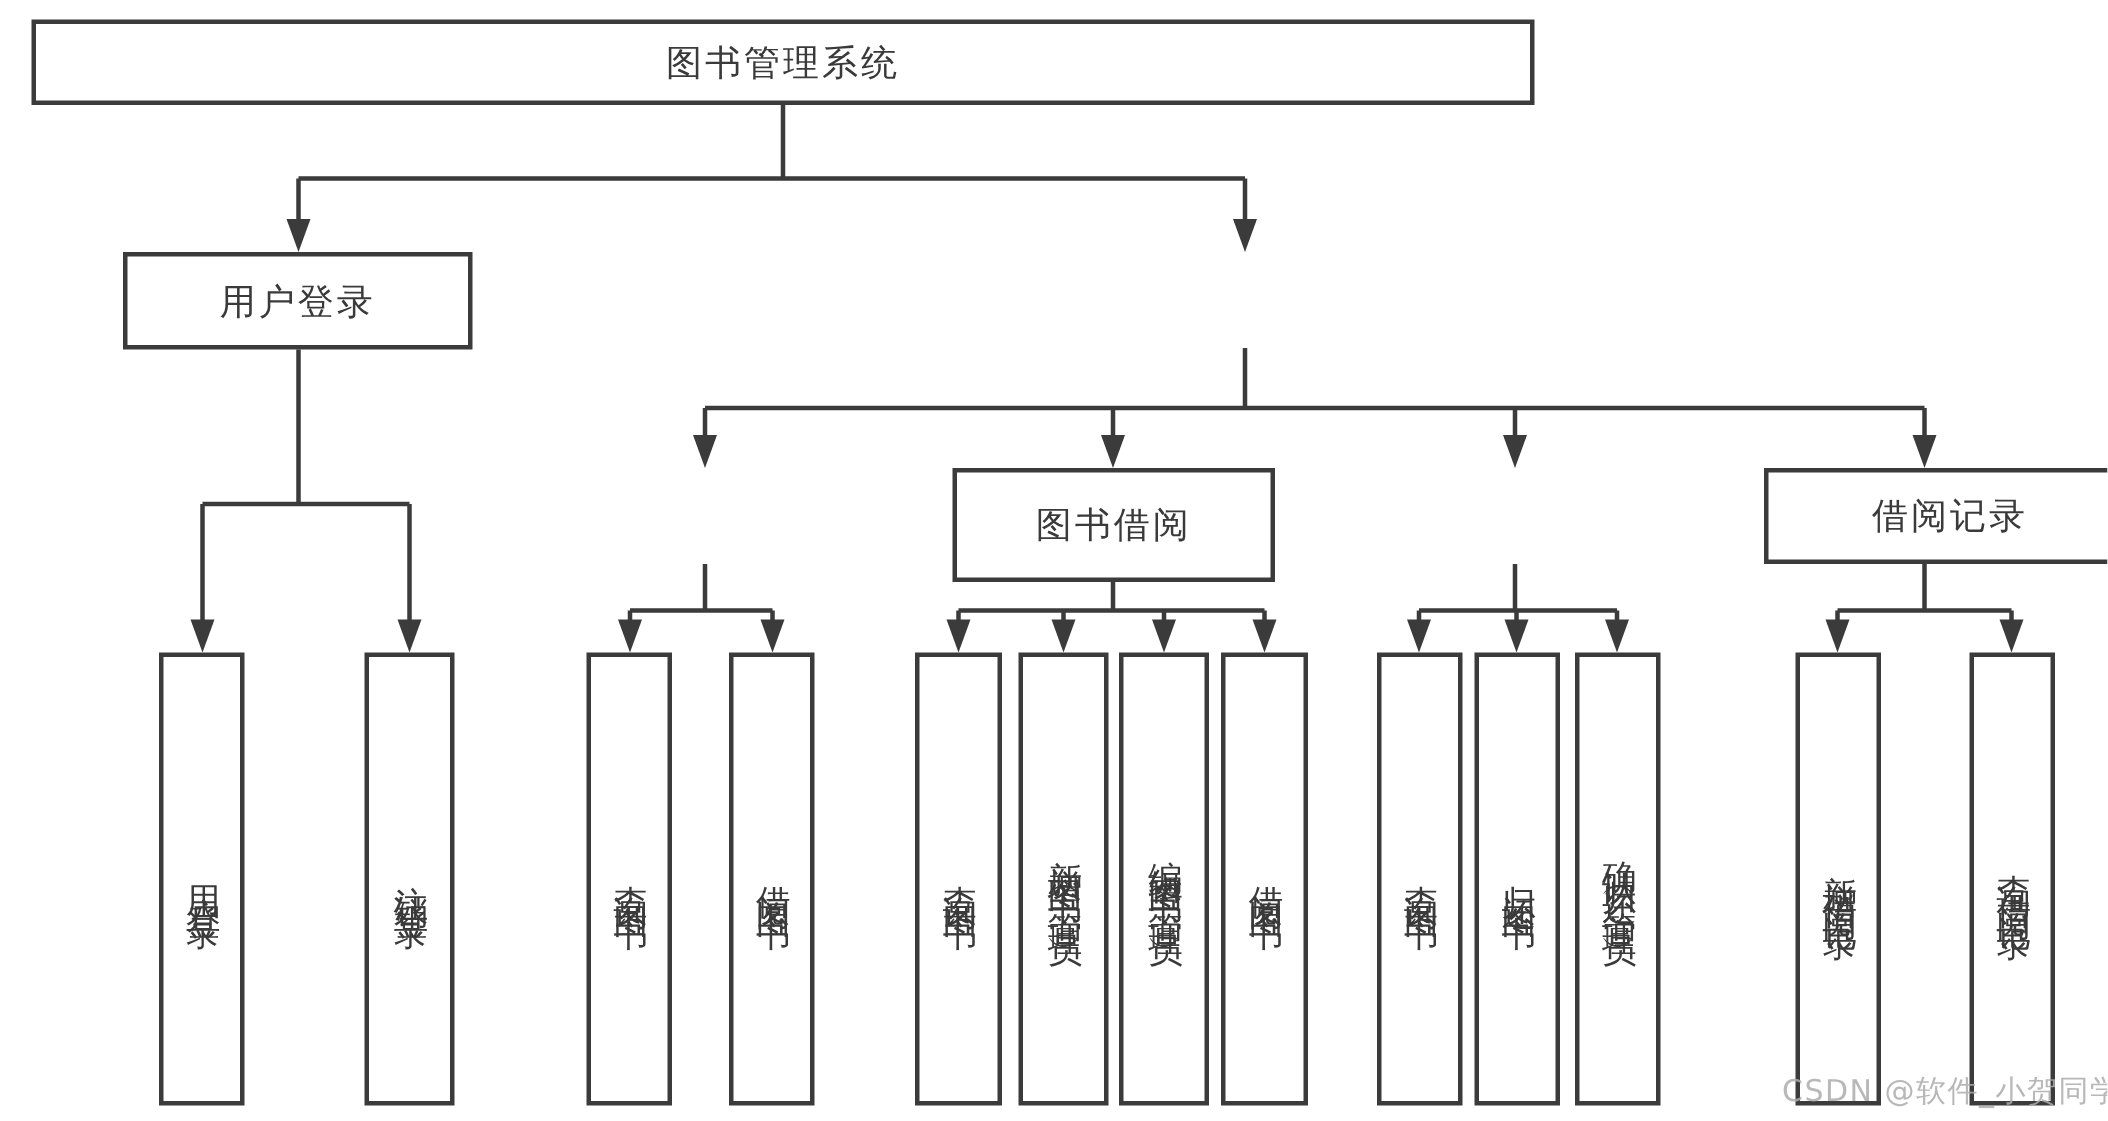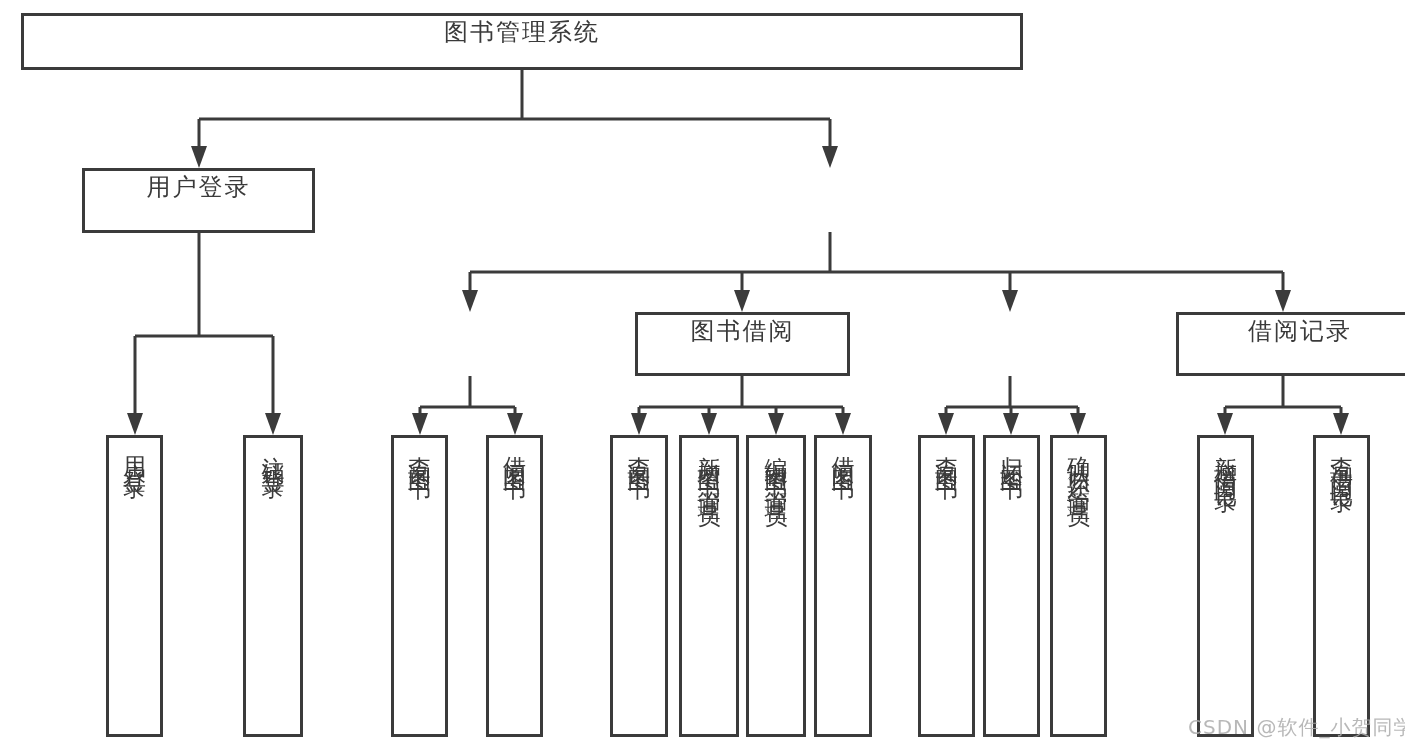--- a/index.html
+++ b/index.html
@@ -11,20 +11,21 @@
     font-family:"DejaVu Sans","Liberation Sans",sans-serif;
     color:#383838;
   }
   .connectors{position:absolute;left:0;top:0;}
   .node{
     position:absolute;
     box-sizing:border-box;
     border:3px solid #3b3b3b;
     background:#ffffff;
     display:flex;
+    align-items:center;
     justify-content:center;
     z-index:2;
   }
   .node.h span{
     font-size:24px;
     letter-spacing:2px;
     white-space:nowrap;
     color:#3a3a3a;
   }
   .node.v span{
@@ -90,21 +91,21 @@
   </svg>
 
   <div class="node h" style="left:21px;top:13px;width:1002px;height:57px">
     <span>图书管理系统</span>
   </div>
 
   <div class="node h" style="left:82px;top:168px;width:233px;height:65px">
     <span>用户登录</span>
   </div>
 
-  <div class="node h" style="left:635px;top:312px;width:215px;height:64px">
+  <div class="node h" style="left:635px;top:312px;width:215px;height:76px">
     <span>图书借阅</span>
   </div>
   <div class="node h" style="left:1176px;top:312px;width:248px;height:64px">
     <span>借阅记录</span>
   </div>
 
   <div class="node v" style="left:106px;top:435px;width:57px;height:302px">
     <span>用户登录</span>
   </div>
   <div class="node v" style="left:243px;top:435px;width:60px;height:302px">

